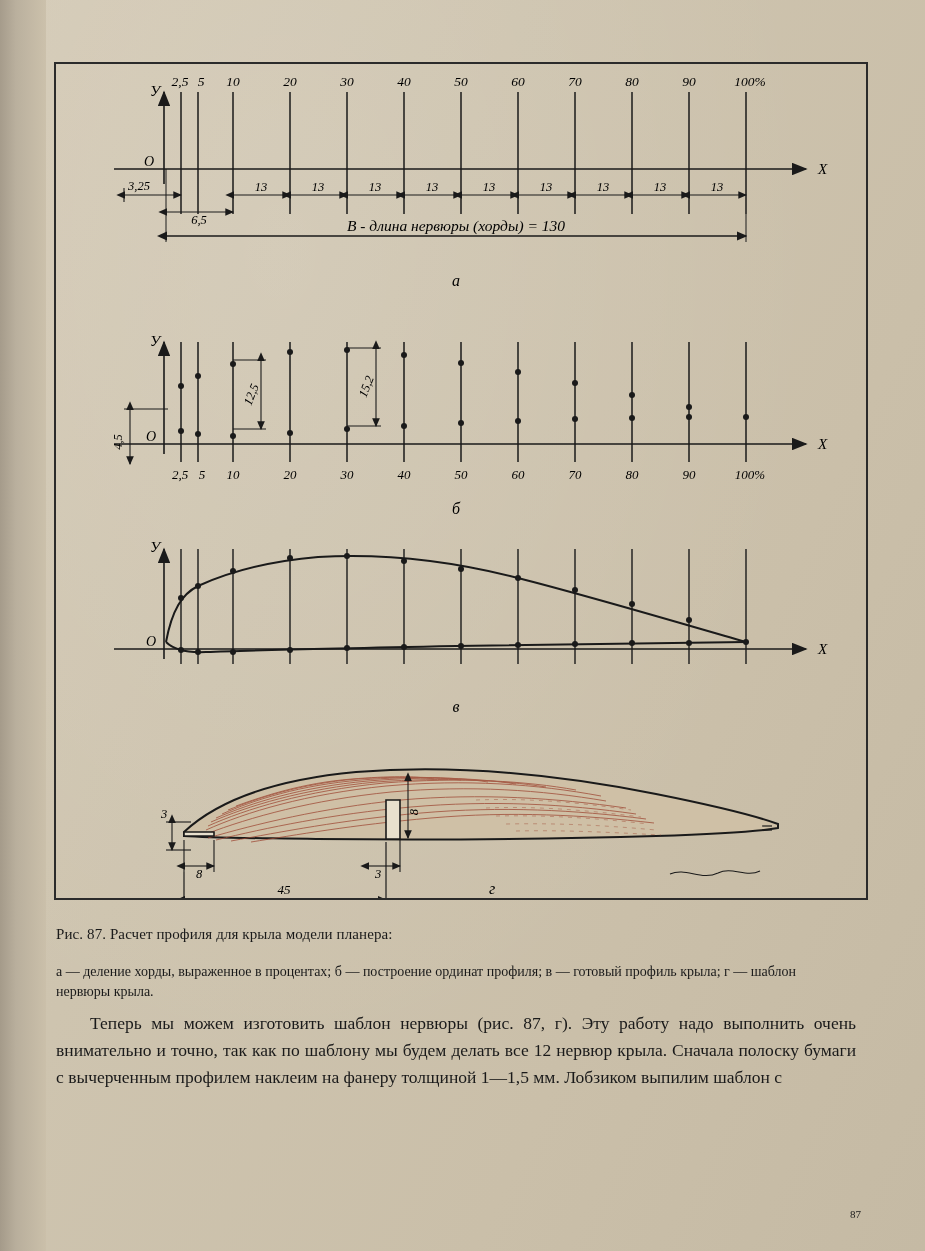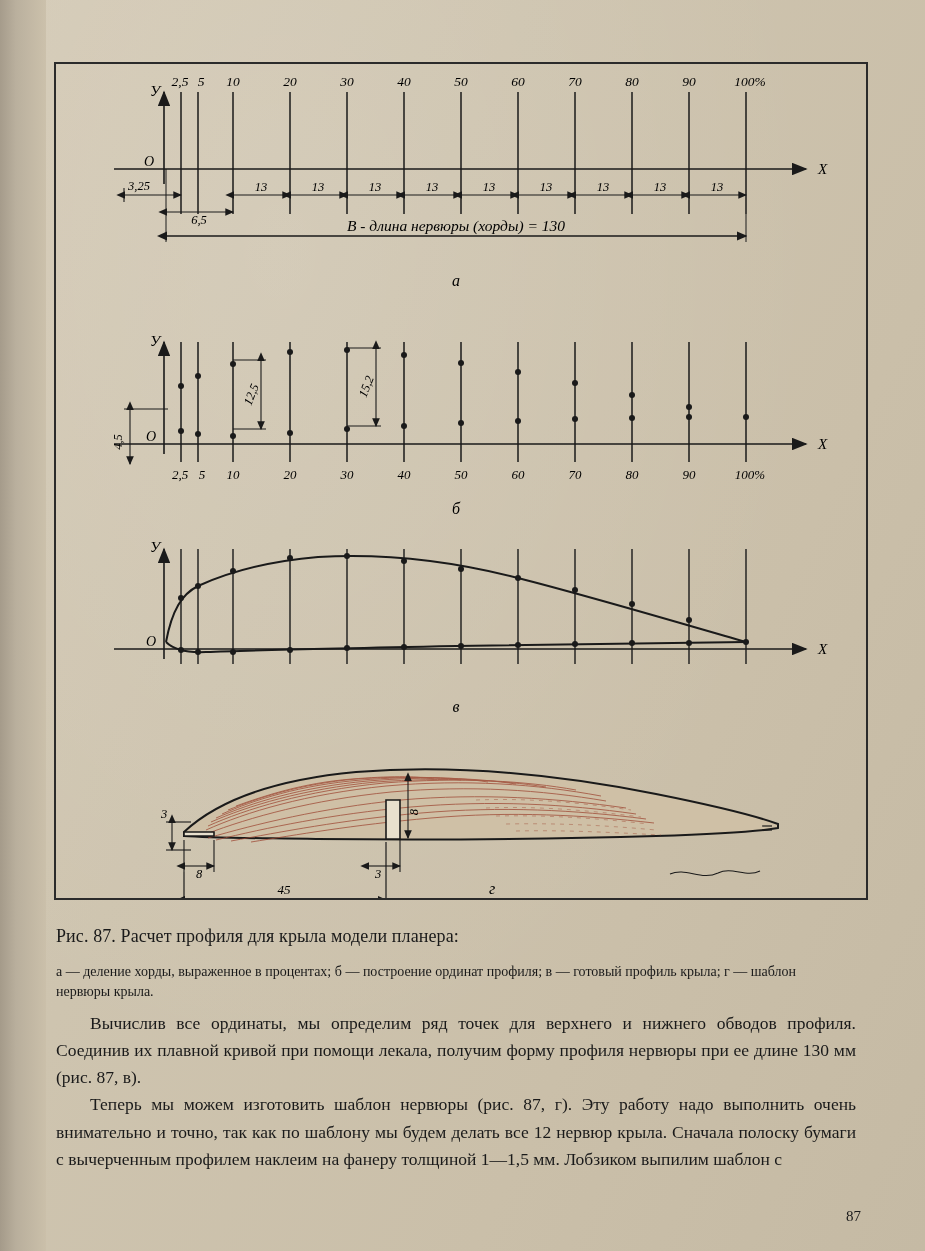--- a/index.html
+++ b/index.html
@@ -27,29 +27,29 @@
     position:absolute;
     left:54px;top:62px;width:814px;height:838px;
     border:2px solid #2b2b2b;
     box-sizing:border-box;
   }
   svg{display:block;}
   .cap{
     position:absolute;left:56px;width:790px;
     font-size:14.5px;line-height:1.25;
   }
-  #cap1{top:925px;font-size:18px;letter-spacing:.1px;}
+  #cap1{top:925px;font-size:15px;letter-spacing:.1px;}
   #cap2{top:950px;font-size:14px;line-height:1.45;margin-top:12px;}
   .body-text{
     position:absolute;left:56px;top:1010px;width:800px;
     font-size:17.5px;line-height:1.55;text-align:justify;
   }
   .body-text p{margin:0 0 0 0;text-indent:34px;}
   .pageno{
-    position:absolute;right:64px;top:1208px;font-size:15px;
+    position:absolute;right:64px;top:1208px;font-size:11px;
   }
 </style>
 </head>
 <body>
 
 <div class="page"></div>
 <div class="edge-left"></div>
 
 <div class="figure-box">
   <svg width="810" height="834" viewBox="0 0 810 834">
@@ -365,17 +365,16 @@
 
       <text x="436" y="140" font-size="16" font-style="italic" text-anchor="middle">г</text>
     </g>
   </svg>
 </div>
 
 <div class="cap" id="cap1">Рис. 87. Расчет профиля для крыла модели планера:</div>
 <div class="cap" id="cap2">а — деление хорды, выраженное в процентах; б — построение ординат профиля; в — готовый профиль крыла; г — шаблон нервюры крыла.</div>
 
 <div class="body-text">
-  <p>Вычислив все ординаты, мы определим ряд точек для верхнего и нижнего обводов профиля. Соединив их плавной кривой при помощи лекала, получим форму профиля нервюры при ее длине 130 мм (рис. 87, в).</p>
   <p>Теперь мы можем изготовить шаблон нервюры (рис. 87, г). Эту работу надо выполнить очень внимательно и точно, так как по шаблону мы будем делать все 12 нервюр крыла. Сначала полоску бумаги с вычерченным профилем наклеим на фанеру толщиной 1—1,5 мм. Лобзиком выпилим шаблон с</p>
 </div>
 
 <div class="pageno">87</div>
 
 </body></html>

